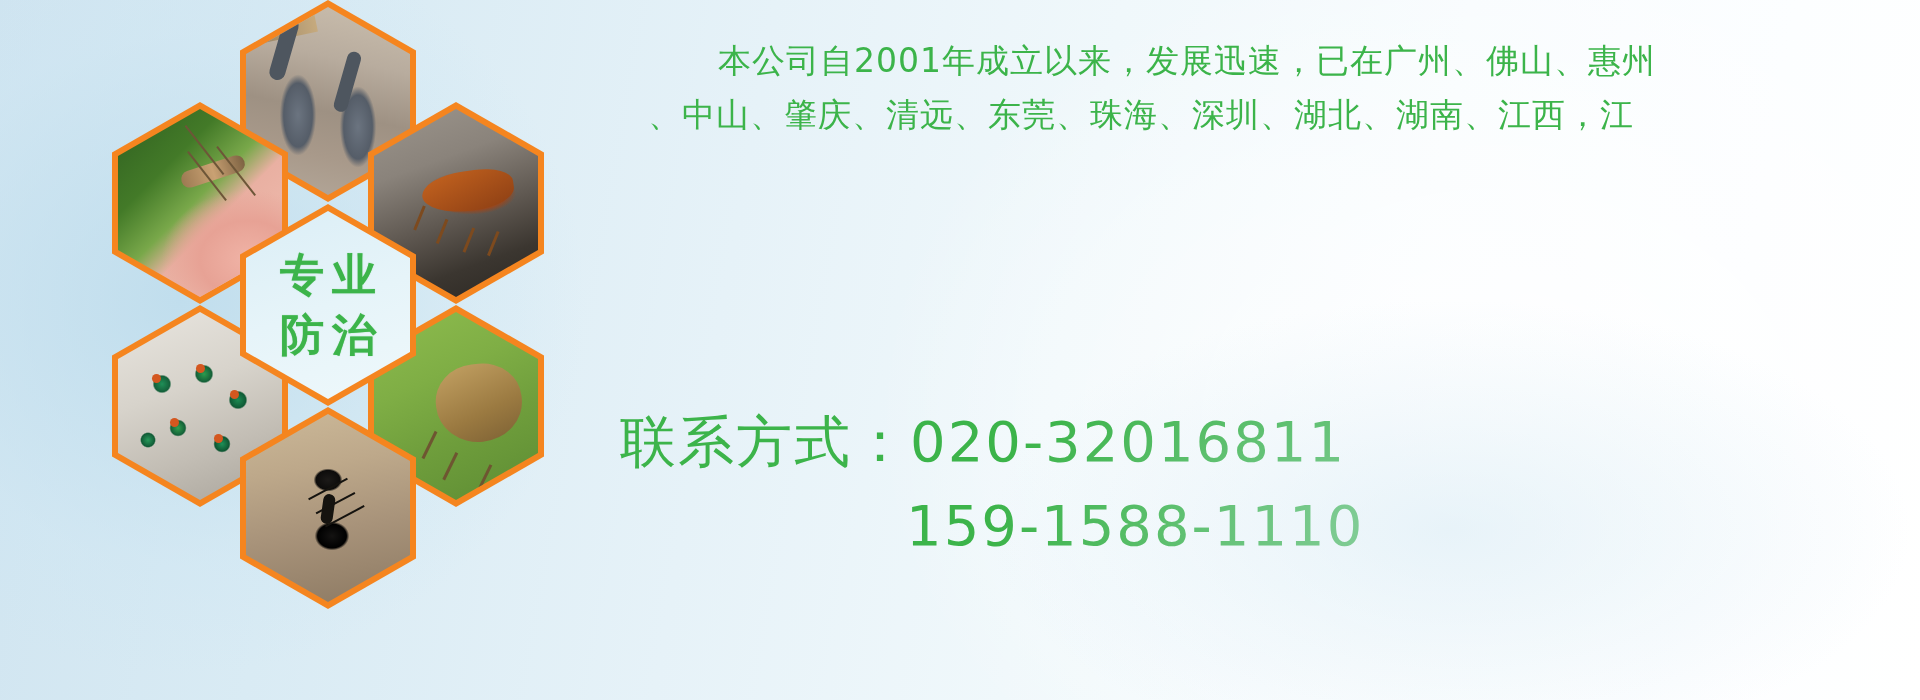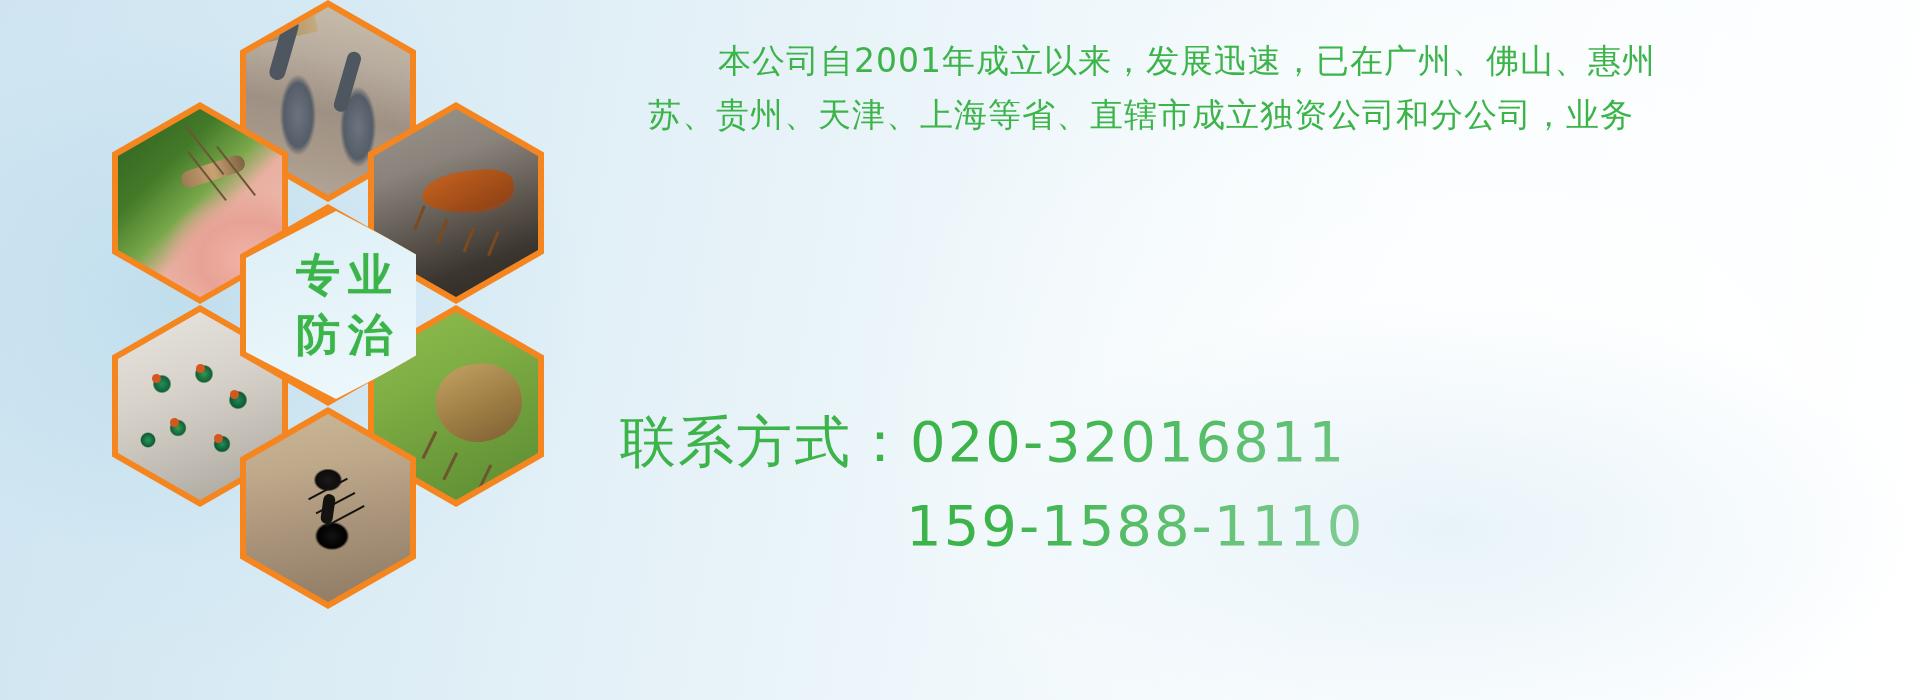--- a/index.html
+++ b/index.html
@@ -43,21 +43,21 @@
   .h-top     {left:152px; top:8px;}
   .h-left    {left:24px;  top:110px;}
   .h-right   {left:280px; top:110px;}
   .h-center  {left:152px; top:212px;}
   .h-botleft {left:24px;  top:313px;}
   .h-botright{left:280px; top:313px;}
   .h-bottom  {left:152px; top:415px;}
 
   .h-center .inner{
     background:linear-gradient(160deg,#dbeef6 0%,#e6f4f9 50%,#eef8fb 100%);
-    display:flex;flex-direction:column;align-items:center;justify-content:center;padding-left:16px;
+    display:flex;flex-direction:column;align-items:center;justify-content:center;
   }
   .hex-label{
     color:#3cb44a;font-size:44px;font-weight:bold;line-height:1.05;
     letter-spacing:8px;text-indent:8px;
     font-family:"DejaVu Sans","Liberation Sans",sans-serif;
     text-shadow:0 0 1px rgba(60,180,74,0.6);
   }
   .hex-label.l2{margin-top:14px;text-align:right;}
 
   
@@ -227,21 +227,21 @@
       <div class="inner">
         <div class="hex-label l1">专业</div>
         <div class="hex-label l2">防治</div>
       </div>
     </div>
 
   </div>
 
   <div id="copy">
     <div class="para-line first">本公司自2001年成立以来，发展迅速，已在广州、佛山、惠州</div>
-    <div class="para-line">苏、贵州、天津、上海等省、直辖市成立独资公司和分公司，业务</div>
+    <div class="para-line">、中山、肇庆、清远、东莞、珠海、深圳、湖北、湖南、江西，江</div>
   </div>
 
   <div id="contact">
     <div class="contact-line">联系方式：020-32016811</div>
     <div class="contact-line second">159-1588-1110</div>
   </div>
 
 </div>
 
 </body></html>

